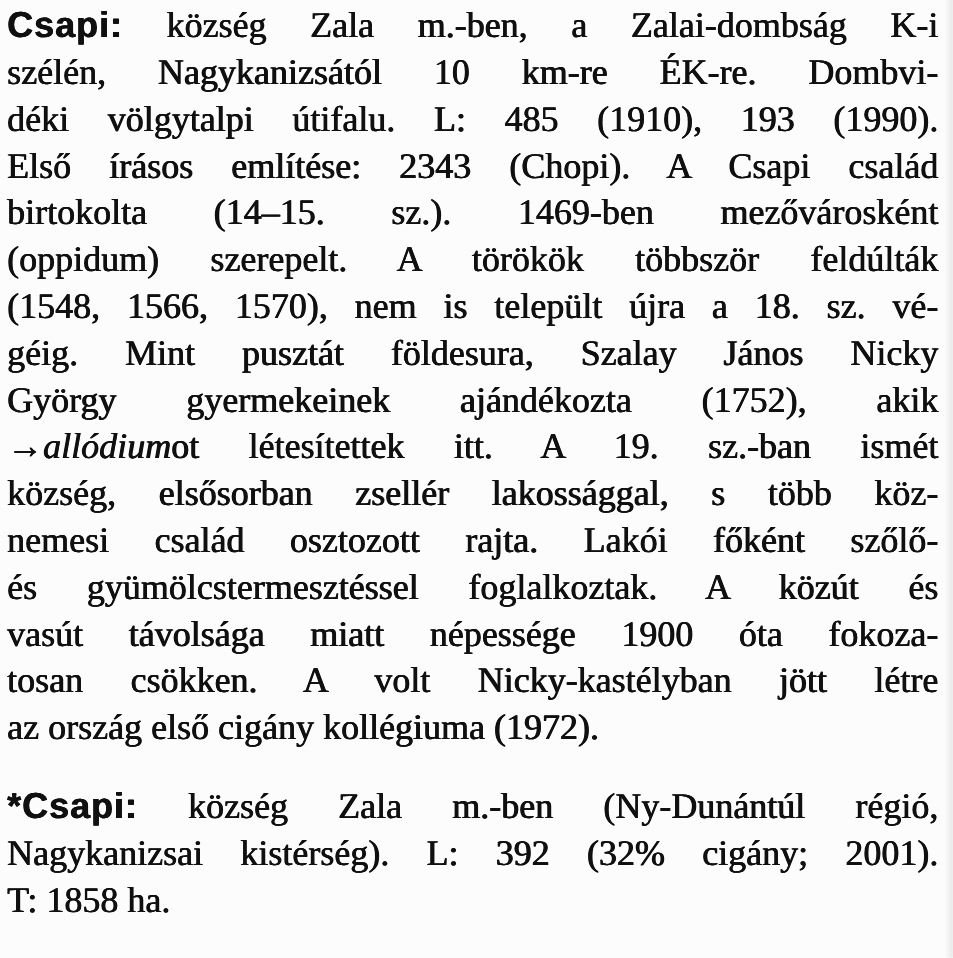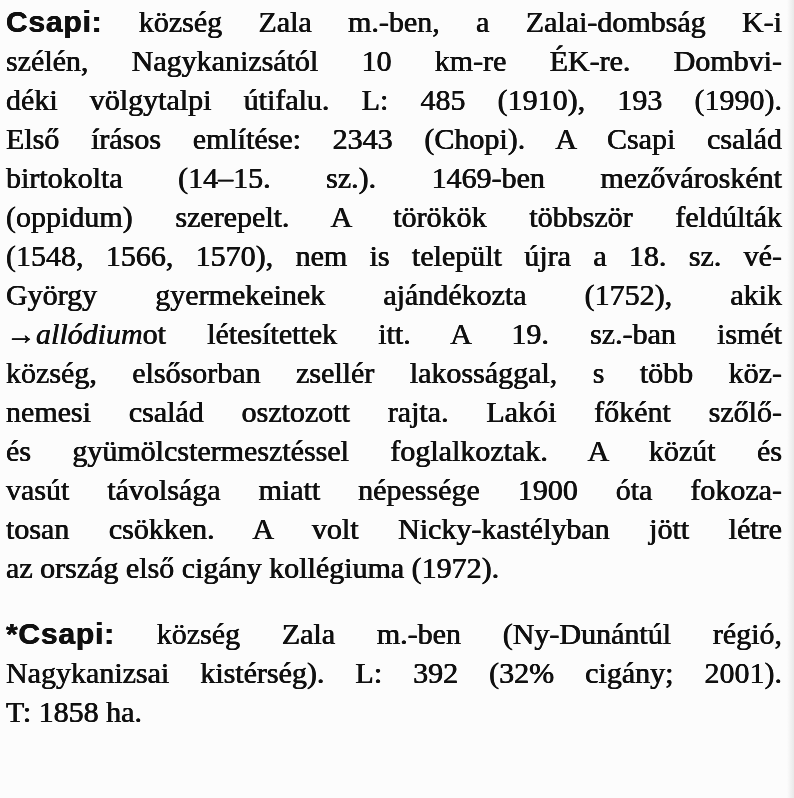--- a/index.html
+++ b/index.html
@@ -67,20 +67,21 @@
 <div class="page">
   <div>
       <div class="entry">
         <div class="line j"><span class="seg-headword">Csapi:</span><span class="seg-plain"> község Zala m.-ben, a Zalai-dombság K-i</span></div>
         <div class="line j"><span class="seg-plain">szélén, Nagykanizsától 10 km-re ÉK-re. Dombvi-</span></div>
         <div class="line j"><span class="seg-plain">déki völgytalpi útifalu. L: 485 (1910), 193 (1990).</span></div>
         <div class="line j"><span class="seg-plain">Első írásos említése: 2343 (Chopi). A Csapi család</span></div>
         <div class="line j"><span class="seg-plain">birtokolta (14–15. sz.). 1469-ben mezővárosként</span></div>
         <div class="line j"><span class="seg-plain">(oppidum) szerepelt. A törökök többször feldúlták</span></div>
         <div class="line j"><span class="seg-plain">(1548, 1566, 1570), nem is települt újra a 18. sz. vé-</span></div>
+        <div class="line j"><span class="seg-plain">géig. Mint pusztát földesura, Szalay János Nicky</span></div>
         <div class="line j"><span class="seg-plain">György gyermekeinek ajándékozta (1752), akik</span></div>
         <div class="line j"><span class="seg-plain">→</span><span class="seg-italic">allódium</span><span class="seg-plain">ot létesítettek itt. A 19. sz.-ban ismét</span></div>
         <div class="line j"><span class="seg-plain">község, elsősorban zsellér lakossággal, s több köz-</span></div>
         <div class="line j"><span class="seg-plain">nemesi család osztozott rajta. Lakói főként szőlő-</span></div>
         <div class="line j"><span class="seg-plain">és gyümölcstermesztéssel foglalkoztak. A közút és</span></div>
         <div class="line j"><span class="seg-plain">vasút távolsága miatt népessége 1900 óta fokoza-</span></div>
         <div class="line j"><span class="seg-plain">tosan csökken. A volt Nicky-kastélyban jött létre</span></div>
         <div class="line last"><span class="seg-plain">az ország első cigány kollégiuma (1972).</span></div>
       </div>
       <div class="entry">

